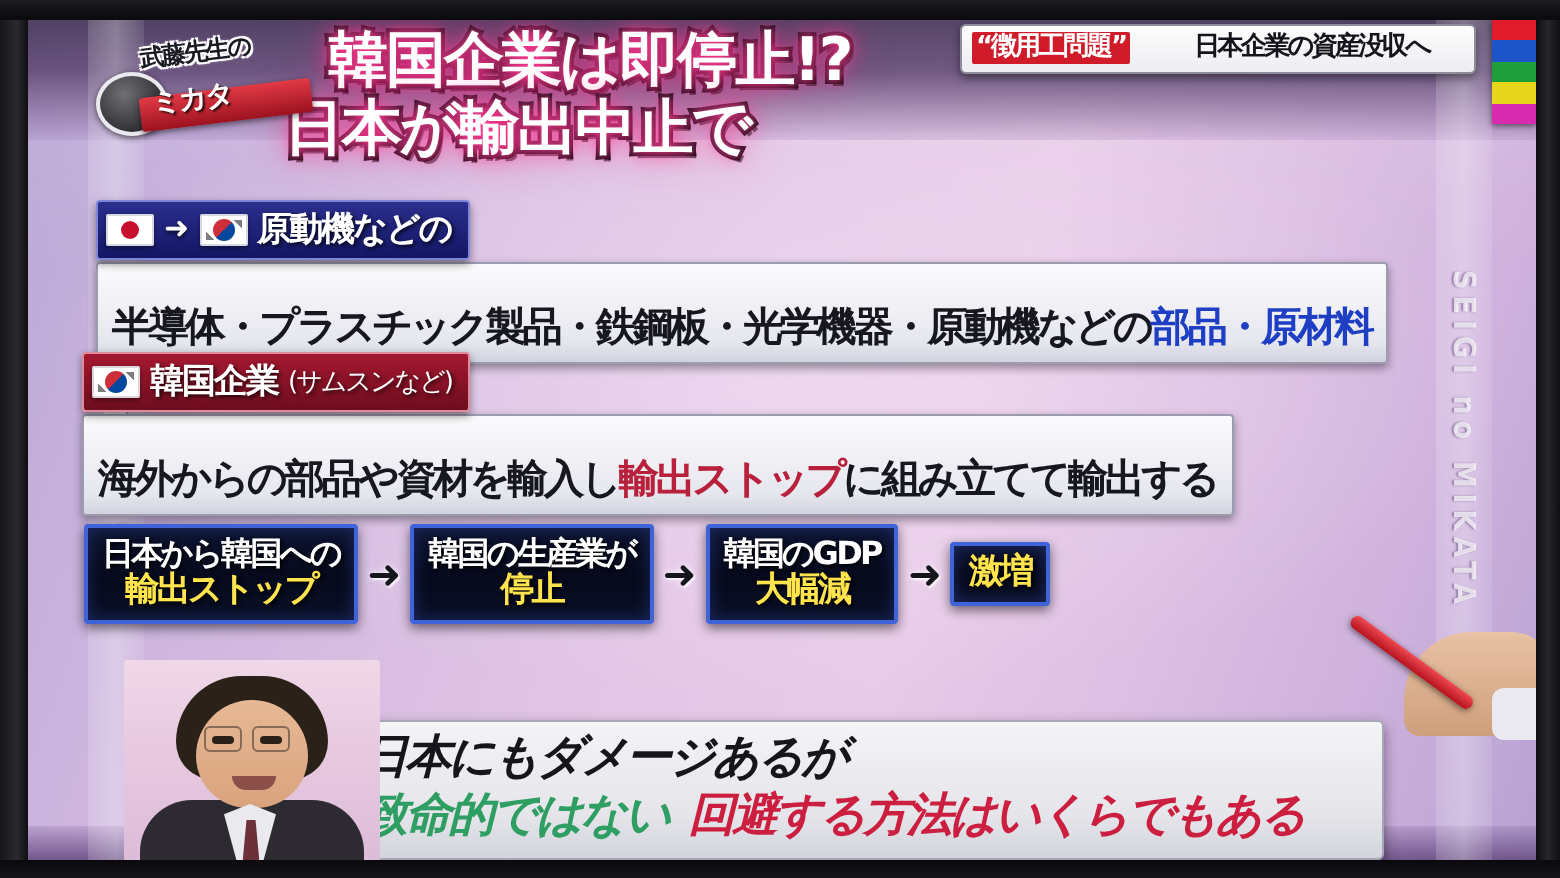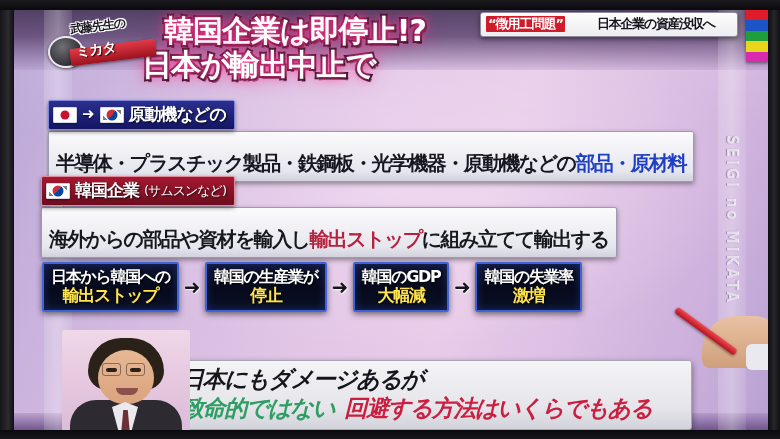--- a/index.html
+++ b/index.html
@@ -285,21 +285,20 @@
       <div class="l1">韓国の生産業が</div>
       <div class="l2">停止</div>
     </div>
     <div class="farrow">➜</div>
     <div class="fbox">
       <div class="l1">韓国のGDP</div>
       <div class="l2">大幅減</div>
     </div>
     <div class="farrow">➜</div>
     <div class="fbox">
-      <div class="l1">韓国の失業率</div>
       <div class="l2">激増</div>
     </div>
   </div>
 
   <div class="hand">
     <div class="palm"></div>
     <div class="cuff"></div>
   </div>
   <div class="pointer">
     <div class="stick"></div>

